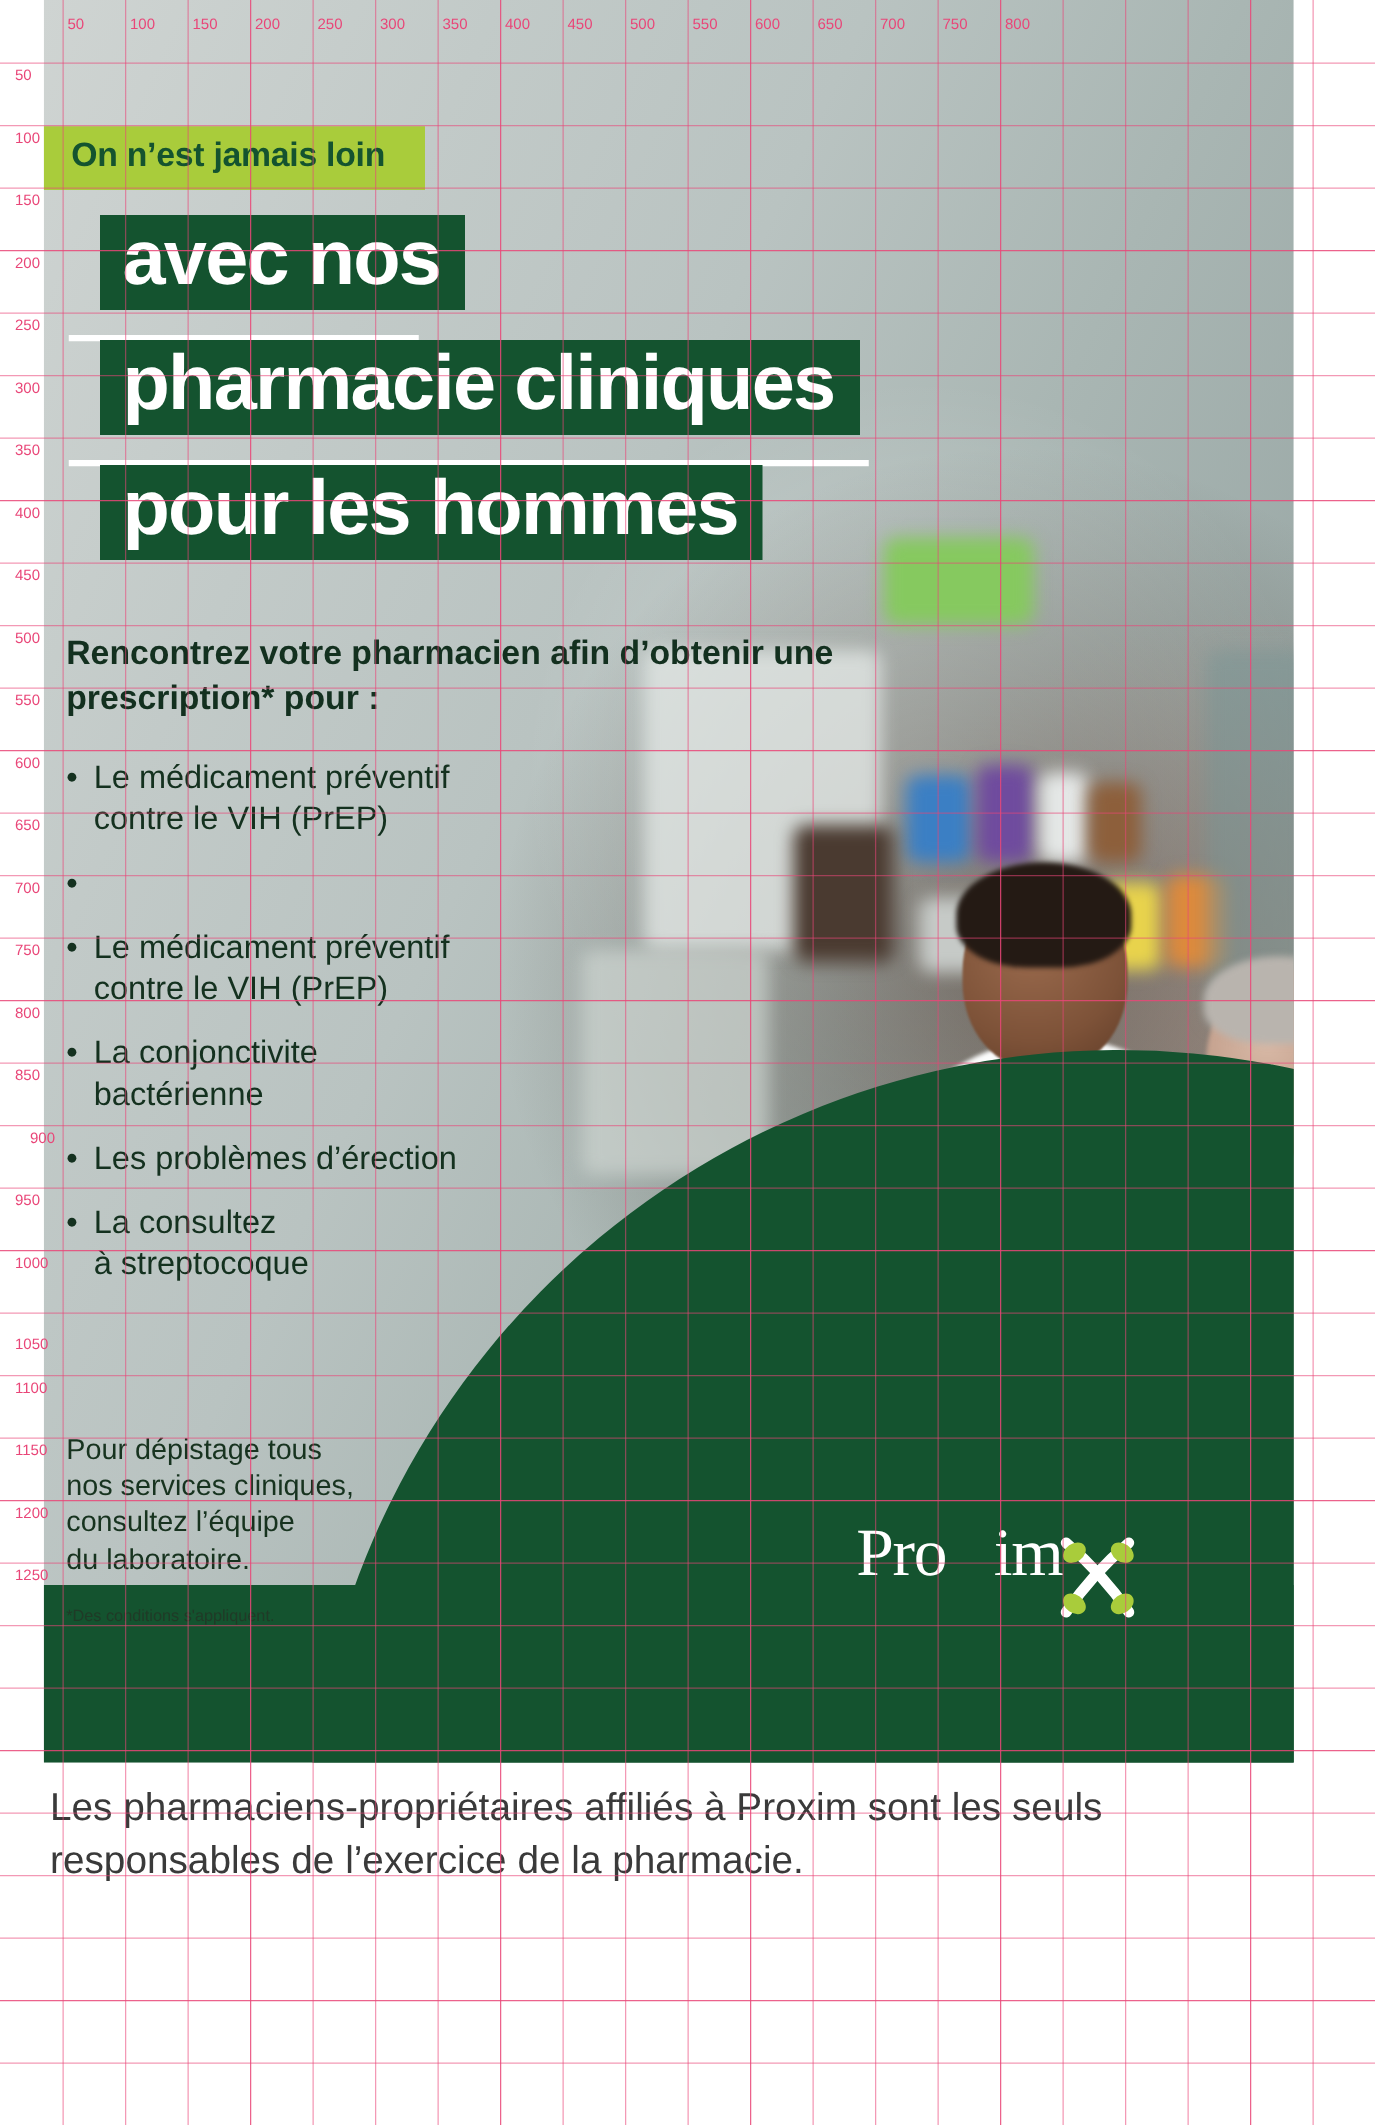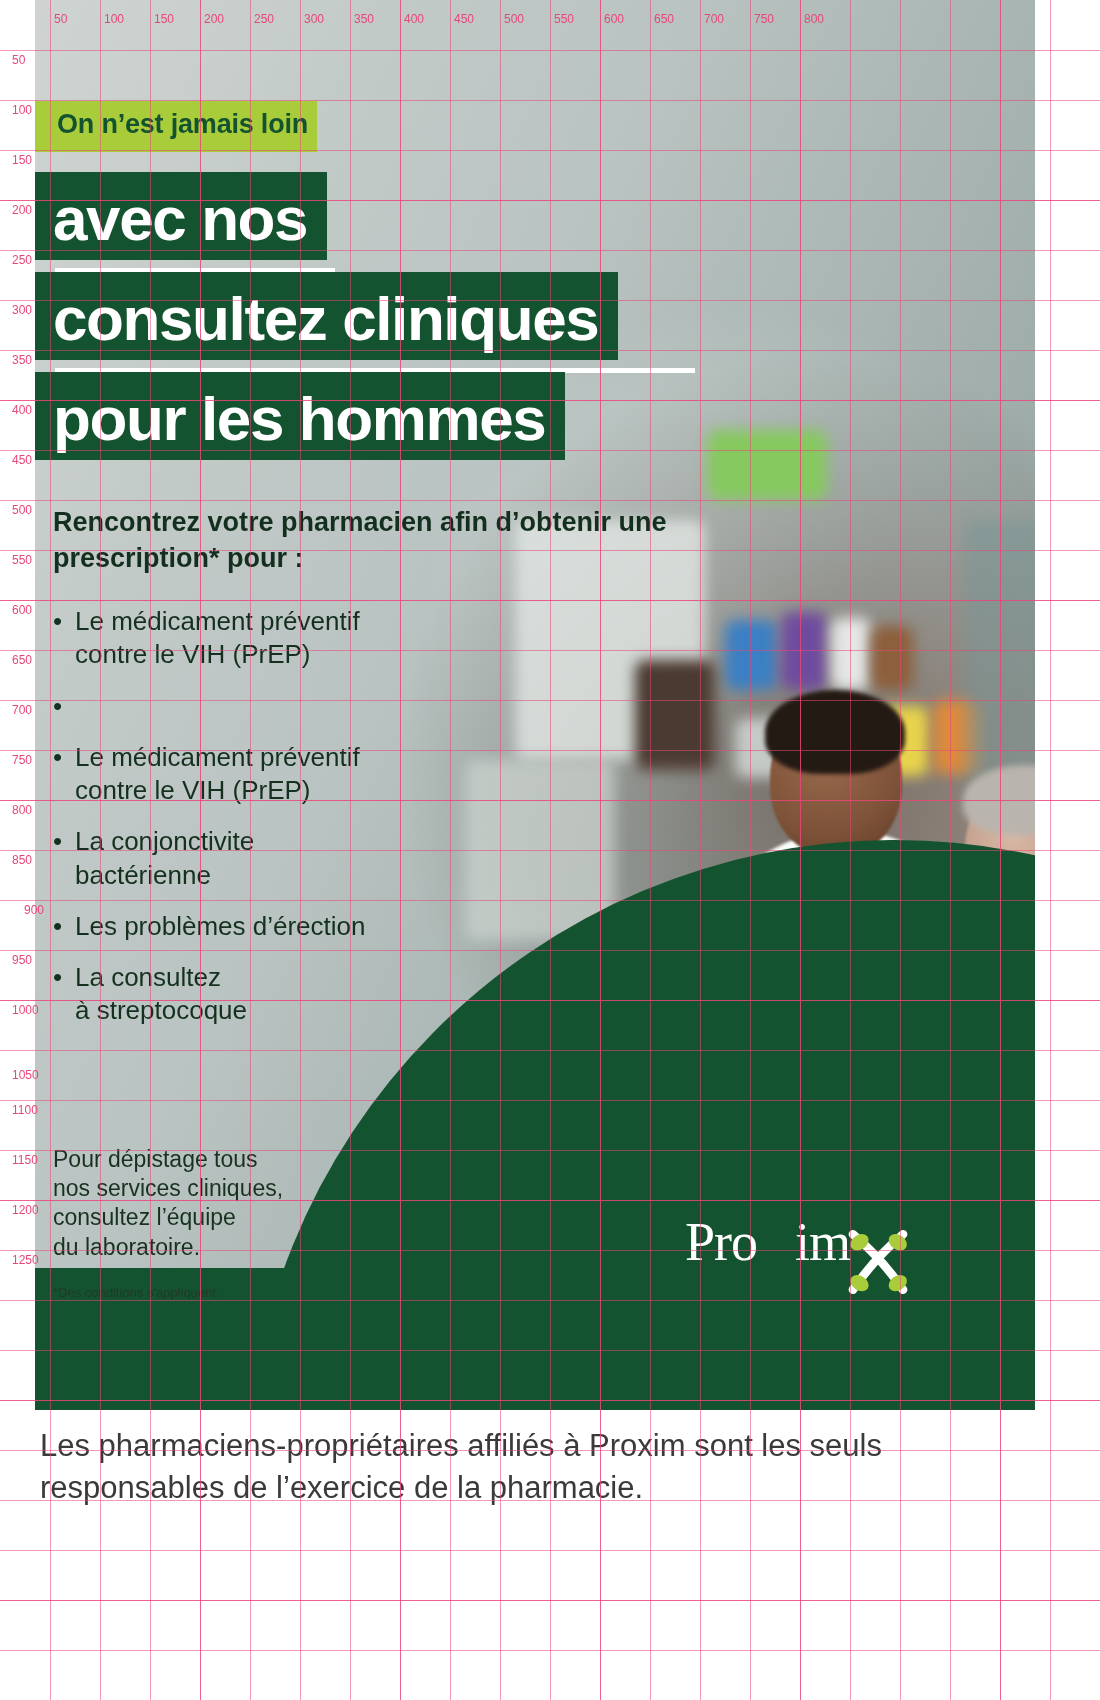--- a/index.html
+++ b/index.html
@@ -116,35 +116,36 @@
     left:0; top:1268px;
     width:1000px; height:150px;
     background:#14532f;
   }
 
   
   .tagline {
     position:absolute;
     left:0px; top:101px;
     background:#a9cc3b;
-    padding:8px 9px 12px 22px;
+    padding:8px 32px 12px 22px;
     font-weight:bold;
     font-size:27px;
     color:#14532f;
     letter-spacing:-0.2px;
   }
   .h-line {
     position:absolute;
     background:#14532f;
     color:#ffffff;
     font-weight:bold;
     letter-spacing:-1.4px;
-    padding:16px 20px 10px 18px;
+    padding:4px 20px 10px 18px;
     line-height:1.0;
     white-space:nowrap;
+    margin-left:45px;
   }
   .h1 { left:0px;  top:172px; font-size:62px; }
   .h2 { left:0px;  top:272px; font-size:62px; }
   .h3 { left:0px;  top:372px; font-size:62px; }
 
   .rule {
     position:absolute;
     height:5px; background:#ffffff;
   }
   .r1 { left:20px; top:268px; width:280px; }
@@ -264,21 +265,21 @@
     <div class="box-device"></div>
   </div>
 
   <div class="swoosh"></div>
   <div class="swoosh-cover"></div>
 
   <div class="tagline">On n’est jamais loin</div>
 
   <div class="h-line h1">avec nos</div>
   <div class="rule r1"></div>
-  <div class="h-line h2">consultez cliniques</div>
+  <div class="h-line h2">pharmacie cliniques</div>
   <div class="rule r2"></div>
   <div class="h-line h3">pour les hommes</div>
 
   <div class="lead">Rencontrez votre pharmacien afin d’obtenir une prescription* pour :</div>
 
   <div class="bullets">
     <div class="b">
       <span class="dot">•</span>
       <span class="txt">Le médicament préventif
 contre le VIH (PrEP)</span>

